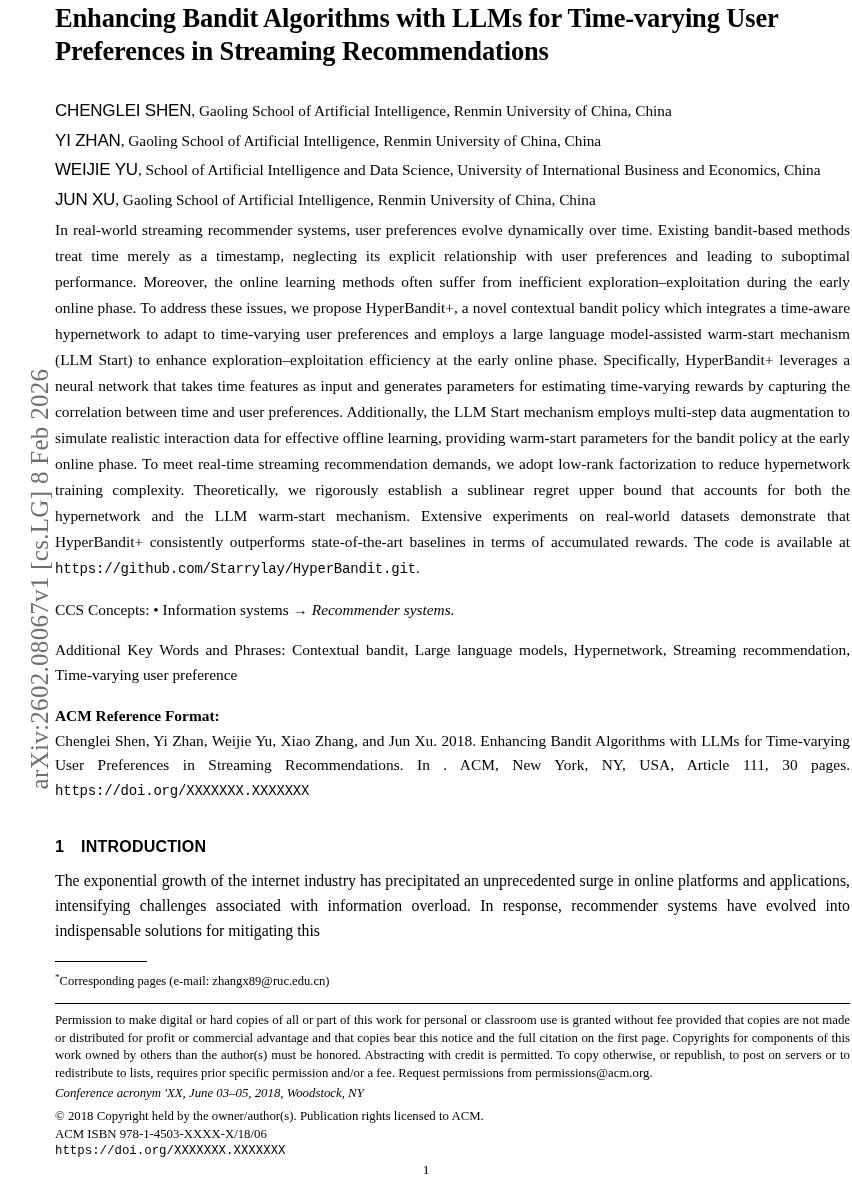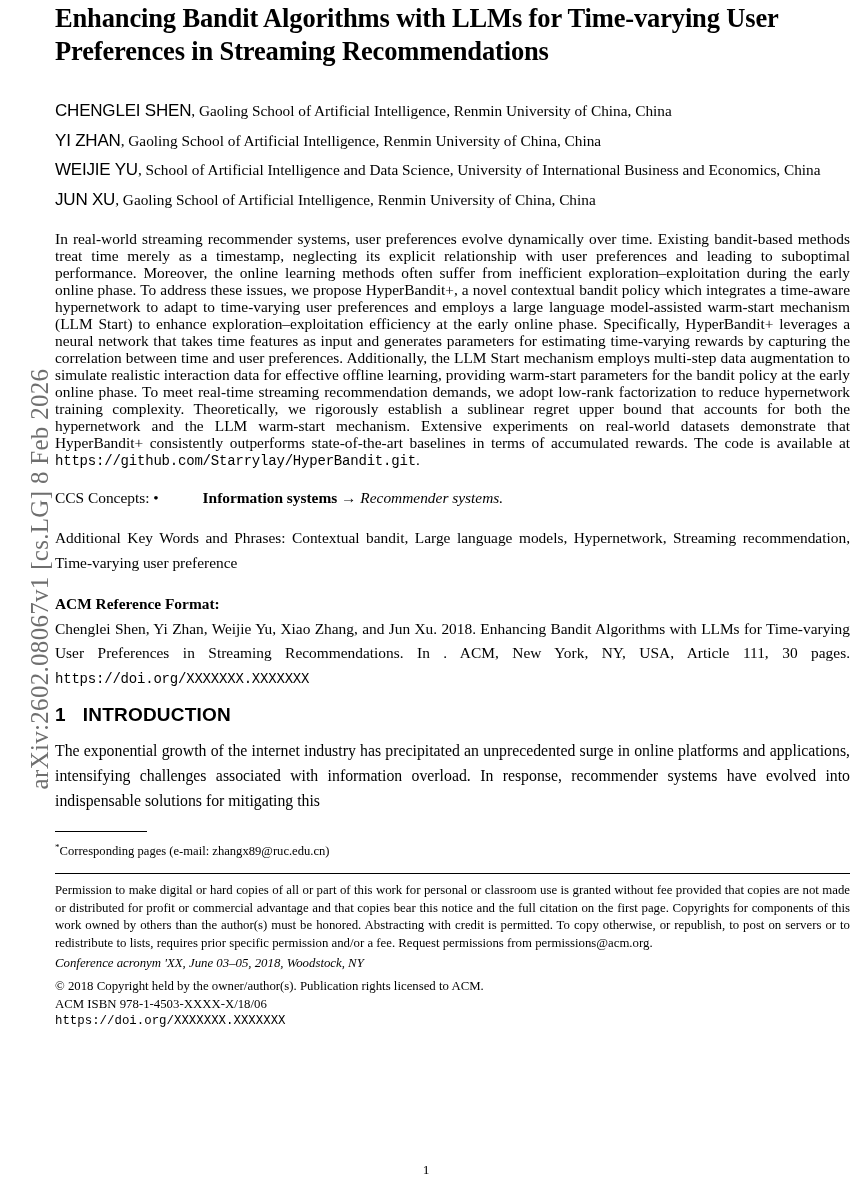--- a/index.html
+++ b/index.html
@@ -77,53 +77,53 @@
     text-align: center;
   }
   .author-star {
     font-family: "Liberation Sans", "DejaVu Sans", sans-serif;
     font-size: 11px;
     vertical-align: super;
   }
 
   
   #abstract {
-    margin-top: 17px;
+    margin-top: 4px;
     font-size: 15.4px;
-    line-height: 17px;
+    line-height: 26px;
     text-align: justify;
     text-justify: inter-word;
     hyphens: none;
   }
   .mono {
     font-family: "Liberation Mono", "DejaVu Sans Mono", monospace;
     font-size: 14px;
     letter-spacing: -0.2px;
   }
 
   
   .block {
     margin-top: 16px;
     font-size: 15.4px;
     line-height: 24.7px;
     text-align: justify;
   }
-  .ccs-bold { font-weight: bold; margin-left: 40px; }
+  .ccs-bold { font-weight: normal; }
   .ccs-ital { font-style: italic; }
 
   #ref-format { margin-top: 16px; font-size: 15.4px; line-height: 24.7px; }
   #ref-format .ref-head { font-weight: bold; display: block; }
   #ref-format .ref-body { display: block; text-align: justify; }
 
   
   #section-heading {
-    margin-top: 12px;
+    margin-top: 34px;
     font-family: "Liberation Sans", "DejaVu Sans", sans-serif;
     font-weight: bold;
-    font-size: 19px;
+    font-size: 16px;
     letter-spacing: 0.2px;
   }
   #section-heading .sec-num { margin-right: 17px; }
 
   #intro-para {
     margin-top: 12px;
     font-size: 15.8px;
     line-height: 25.4px;
     text-align: justify;
   }

